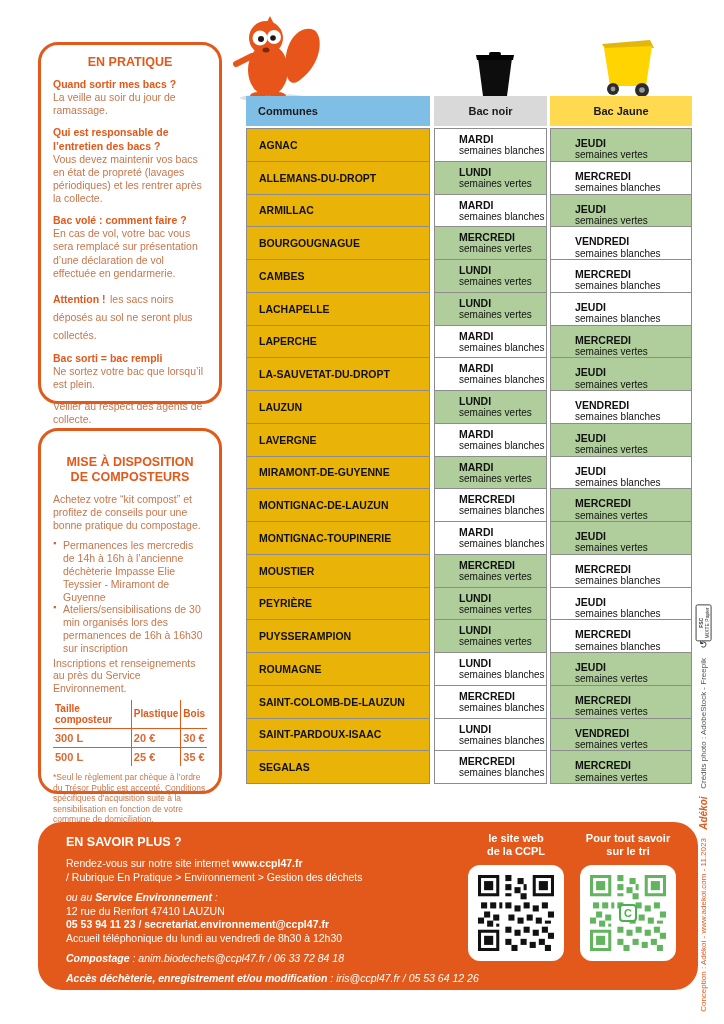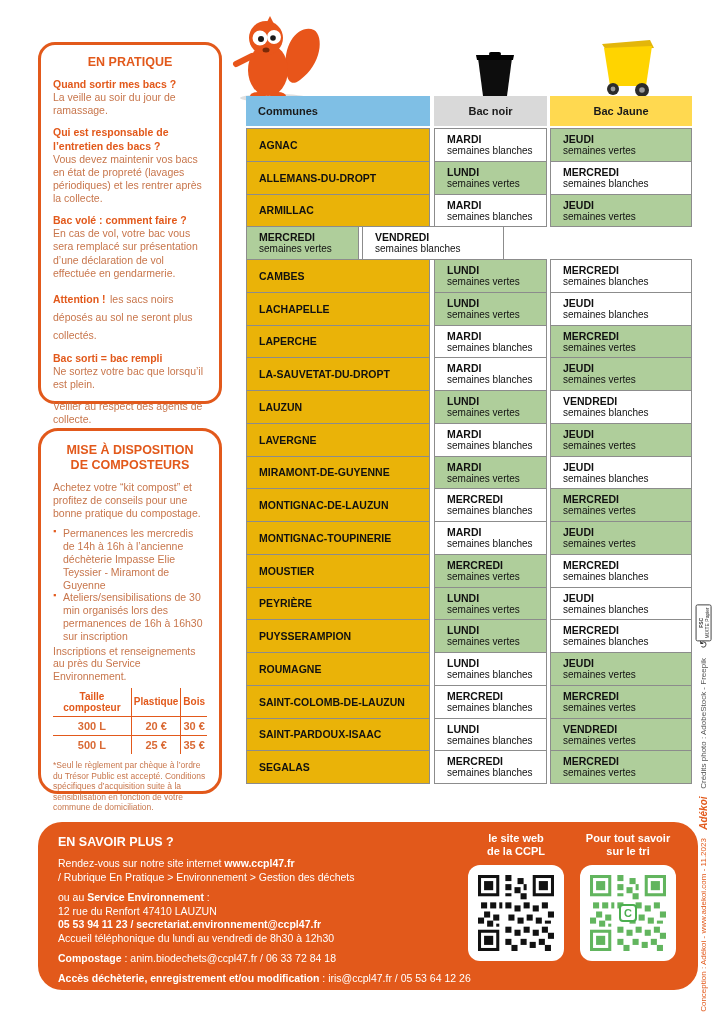--- a/index.html
+++ b/index.html
@@ -2,37 +2,37 @@
 <html><head>
 <meta charset="utf-8">
 <style>
   * { margin:0; padding:0; box-sizing:border-box; }
   html,body { background:#ffffff; }
   body { font-family:"Liberation Sans", sans-serif; }
   .page { position:relative; width:724px; height:1024px; background:#fff; overflow:hidden; }
 
   
   .obox { position:absolute; left:38px; width:184px; border:3px solid #E2591B; border-radius:20px; background:#fff; padding:10px 12px; }
-  .box-pratique { top:42px; height:362px;border-radius:17px; }
-  .box-compost  { top:428px; height:366px; padding-top:12px; }
+  .box-pratique { top:42px; height:362px; }
+  .box-compost  { top:428px; height:366px; padding-top:24px; }
   .obox h2 { color:#E2591B; font-size:12.5px; font-weight:bold; text-align:center; margin-bottom:8px; line-height:1.2; }
   .qa { margin-bottom:9px; }
   .qa .q { display:block; color:#E2591B; font-weight:bold; font-size:10.5px; line-height:1.25; }
   .qa .a { display:block; color:#C8764C; font-size:10.5px; line-height:1.25; }
   .qa .inline-q { color:#E2591B; font-weight:bold; font-size:10.5px; }
   .qa .inline-a { color:#C8764C; font-size:10.5px; }
 
   .compost-intro { color:#C8764C; font-size:10.5px; line-height:1.22; margin-bottom:8px; }
   .compost-bullets { list-style:none; margin:0 0 2px 0; }
   .compost-bullets li { color:#C8764C; font-size:10.5px; line-height:1.22; padding-left:10px; position:relative; }
   .compost-bullets li::before { content:"▪"; color:#E2591B; position:absolute; left:0; top:-1px; font-size:9px; }
   .compost-outro { color:#C8764C; font-size:10.5px; line-height:1.22; margin-bottom:5px; }
 
   .price-table { width:100%; border-collapse:collapse; margin-bottom:6px; }
-  .price-table th, .price-table td { font-size:10px; color:#E2591B; text-align:center; padding:3px 2px; }
+  .price-table th, .price-table td { font-size:10px; color:#E2591B; text-align:left; padding:3px 2px; }
   .price-table th { font-weight:bold; border-bottom:1.5px solid #E2591B; line-height:1.1; }
   .price-table td { font-weight:bold; color:#D96A35; font-size:11px; }
   .price-table th + th, .price-table td + td { border-left:1.5px solid #E2591B; }
   .price-table tr + tr td { border-top:1.5px solid #E2591B; }
   .footnote { color:#C8764C; font-size:8.5px; line-height:1.25; }
 
   
   .squirrel { position:absolute; left:230px; top:12px; }
   .bin-black { position:absolute; left:474px; top:52px; }
   .bin-yellow { position:absolute; left:596px; top:34px; }
@@ -41,34 +41,34 @@
   .sched { position:absolute; left:246px; top:96px; width:446px; }
   .sched-header { display:flex; height:30px; margin-bottom:3px; }
   .hcell { display:flex; align-items:center; font-weight:bold; font-size:11px; color:#1a1a1a; }
   .h-communes { width:184px; background:#7FBFE5; padding-left:12px; margin-right:4px; }
   .h-noir { width:113px; background:#D9D9D9; justify-content:center; margin-right:3px; }
   .h-jaune { width:142px; background:#FFD950; justify-content:center; }
   .tbody { display:block; }
   .trow { display:flex; height:33.75px; margin-top:-1px; }
   .cell { border:1px solid #8C8C8C; display:flex; flex-direction:column; justify-content:center; }
   .cell.commune { width:184px; background:#eab308; padding-left:12px; margin-right:4px; font-weight:bold; font-size:10.5px; color:#111; justify-content:center; }
-  .cell.day { width:113px; padding-left:12px; margin-right:3px; }
-  .cell.day.jaune { width:142px; margin-right:0; }
+  .cell.day { width:113px; padding-left:24px; margin-right:3px; }
+  .cell.day.jaune { width:142px; margin-right:0;justify-content:flex-end; }
   .cell.day .day-name { font-weight:bold; font-size:10.5px; color:#111; line-height:1.15; }
   .cell.day .weeks { font-size:10px; color:#111; line-height:1.15; }
   .cell.blanches { background:#FFFFFF; }
   .cell.vertes { background:#AFCE9B; }
 
   
   .footer { position:absolute; left:38px; top:822px; width:660px; height:168px; background:#E2591B; border-radius:24px; color:#fff; }
-  .footer-inner { position:absolute; left:20px; top:13px; width:420px; }
+  .footer-inner { position:absolute; left:28px; top:13px; width:420px; }
   .footer h2 { font-size:12.5px; font-weight:bold; margin-bottom:8px; }
   .fline { font-size:10.5px; line-height:1.32; }
   .fline b { font-weight:bold; }
-  .fgap { margin-top:6px; }
+  .fgap { margin-top:6px;font-style:italic; }
   .qr-col { position:absolute; top:10px; text-align:center; }
   .qr-col-1 { left:428px; width:100px; }
   .qr-col-2 { left:540px; width:100px; }
   .qr-label { color:#fff; font-weight:bold; font-size:11px; line-height:1.2; margin-bottom:7px; }
   .qr-card { width:96px; height:96px; background:#fff; border-radius:12px; display:flex; align-items:center; justify-content:center; margin:0 auto; position:relative; }
   .qr-logo { position:absolute; width:18px; height:18px; background:#fff; border:2px solid #4CAF50; border-radius:4px; color:#4CAF50; font-weight:bold; font-size:11px; line-height:14px; text-align:center; }
 
   
   .margin-credits { position:absolute; right:2px; bottom:12px; writing-mode:vertical-rl; transform:rotate(180deg); display:flex; align-items:center; gap:8px; }
   .credit-conception { color:#E2591B; font-size:8px; }
@@ -275,20 +275,23 @@
           <div class="cell day blanches">
             <span class="day-name">MARDI</span>
             <span class="weeks">semaines blanches</span>
           </div>
           <div class="cell day jaune vertes">
             <span class="day-name">JEUDI</span>
             <span class="weeks">semaines vertes</span>
           </div>
         </div>
         <div class="trow">
+          <div class="cell commune">
+            <span>BOURGOUGNAGUE</span>
+          </div>
           <div class="cell day vertes">
             <span class="day-name">MERCREDI</span>
             <span class="weeks">semaines vertes</span>
           </div>
           <div class="cell day jaune blanches">
             <span class="day-name">VENDREDI</span>
             <span class="weeks">semaines blanches</span>
           </div>
         </div>
         <div class="trow">

